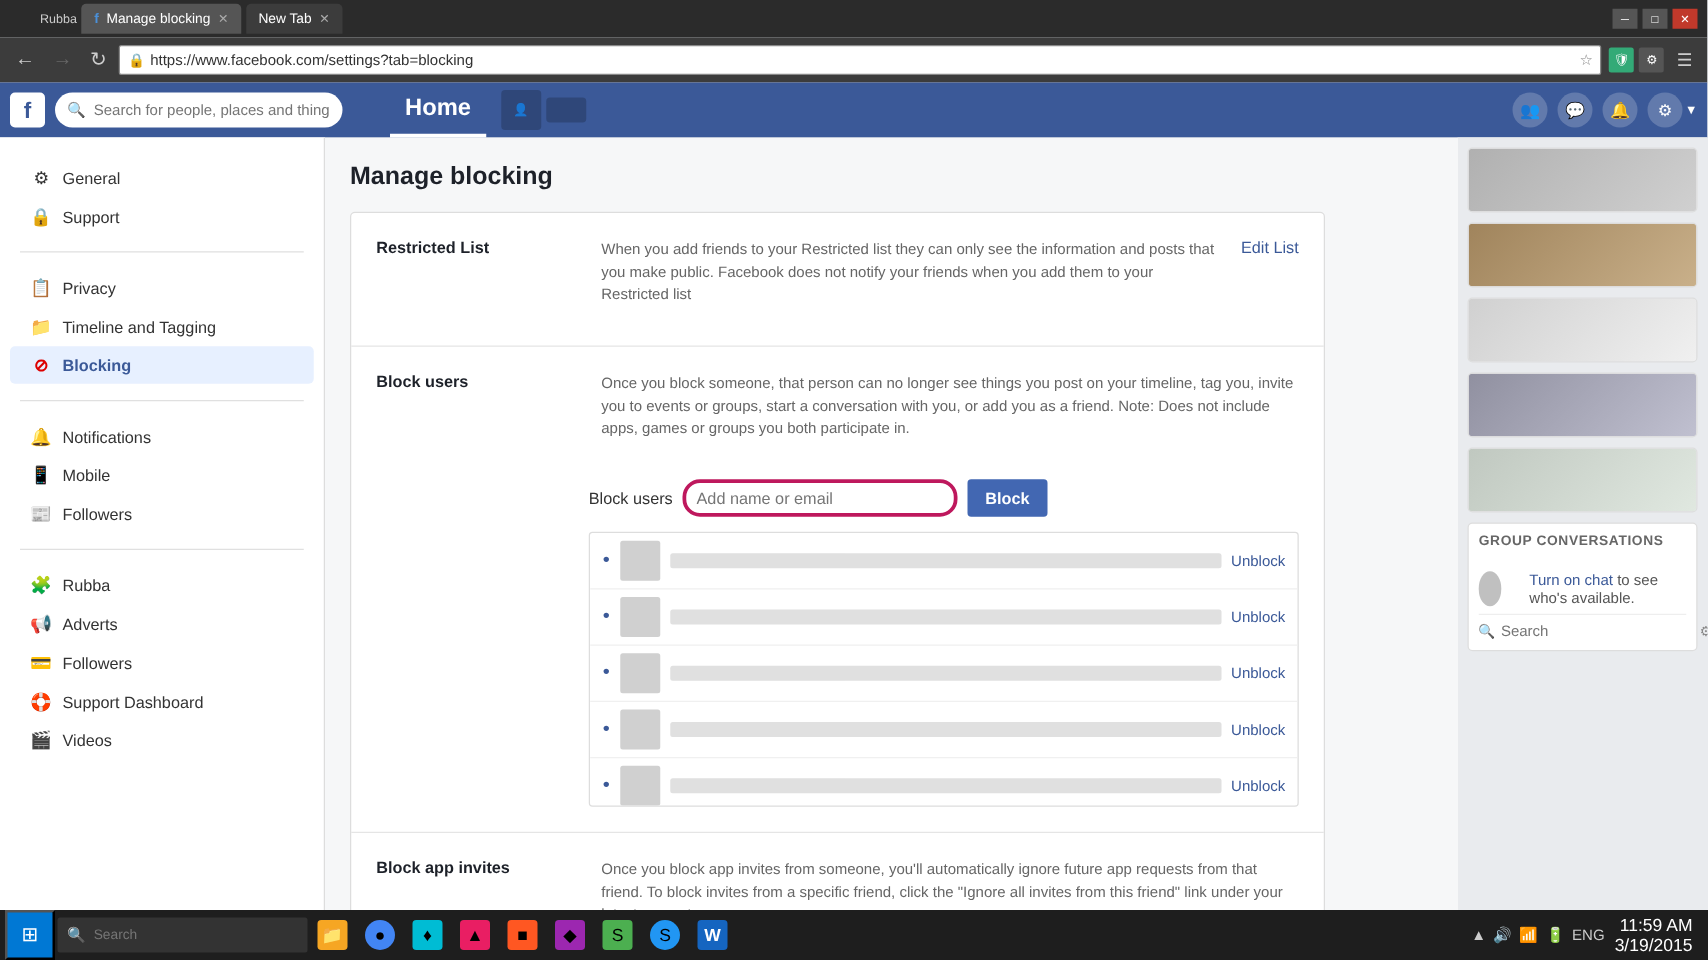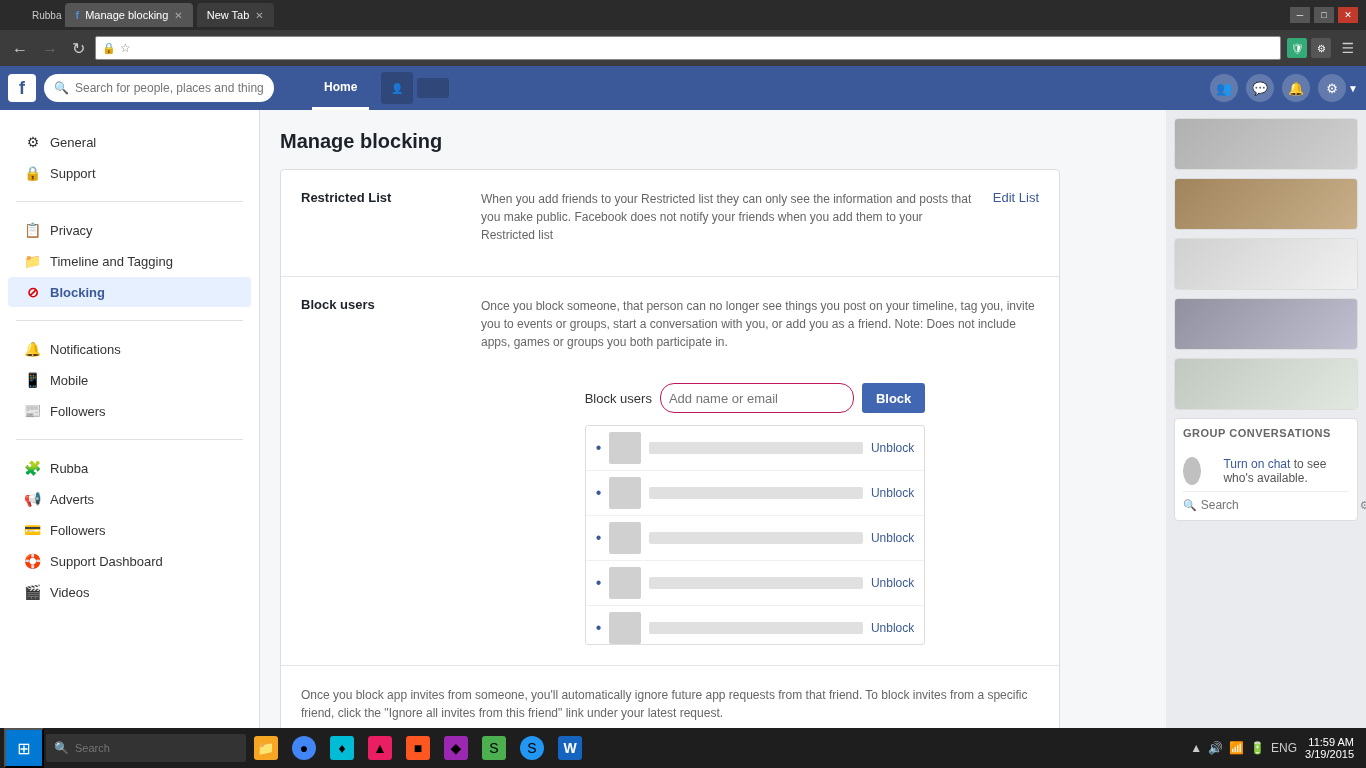--- a/index.html
+++ b/index.html
@@ -89,21 +89,21 @@
       flex-shrink: 0;
     }
     .fb-search-input {
       border: none; outline: none;
       font-size: 12px; color: #666;
       background: transparent;
       width: 100%;
     }
     .fb-search-icon { color: #888; font-size: 12px; }
     .fb-nav-center { display: flex; align-items: center; gap: 4px; margin-left: 30px; }
-    .fb-nav-item { color: #fff; font-size: 12px; font-weight: bold; padding: 0 12px; height: 44px; display: flex; align-items: center; border-bottom: 3px solid transparent; cursor: pointer; text-align: right; }
+    .fb-nav-item { color: #fff; font-size: 19px; font-weight: bold; padding: 0 12px; height: 44px; display: flex; align-items: center; border-bottom: 3px solid transparent; cursor: pointer; text-align: right; }
     .fb-nav-item.active { border-bottom: 3px solid #fff; }
     .fb-nav-icons { display: flex; align-items: center; gap: 8px; margin-left: auto; }
     .fb-icon-btn { background: rgba(255,255,255,0.2); border: none; border-radius: 50%; width: 28px; height: 28px; display: flex; align-items: center; justify-content: center; cursor: pointer; color: #fff; font-size: 13px; }
 
     
     .page-wrapper {
       display: flex;
       height: calc(768px - 30px - 36px - 44px - 40px);
       background: #e9ebee;
     }
@@ -185,21 +185,21 @@
     .block-users-row {
       display: flex;
       align-items: center;
       gap: 8px;
       margin-bottom: 12px;
     }
     .block-label { font-size: 13px; color: #333; white-space: nowrap; }
     .block-input {
       flex: 1;
       height: 30px;
-      border: 1px solid #be185d;
+      border: 3px solid #be185d;
       border-radius: 14px;
       padding: 0 8px;
       font-size: 13px;
       outline: none;
       max-width: 220px;
     }
     .block-btn {
       background: #4267b2;
       color: #fff;
       border: none;
@@ -310,21 +310,21 @@
       display: flex;
       align-items: center;
       padding: 0 4px;
       gap: 2px;
       z-index: 100;
     }
     .taskbar-start { background: #0078d4; color: #fff; width: 40px; height: 40px; display: flex; align-items: center; justify-content: center; font-size: 16px; cursor: pointer; }
     .taskbar-item { height: 36px; padding: 0 6px; display: flex; align-items: center; gap: 4px; cursor: pointer; border-radius: 3px; }
     .taskbar-item-icon { width: 24px; height: 24px; border-radius: 3px; display: flex; align-items: center; justify-content: center; font-size: 14px; }
     .taskbar-right { margin-left: auto; display: flex; align-items: center; gap: 8px; padding-right: 8px; }
-    .taskbar-clock { color: #fff; font-size: 11px; text-align: right; }
+    .taskbar-clock { color: #fff; font-size: 14px; text-align: right; }
     .taskbar-sys-icons { display: flex; gap: 6px; align-items: center; }
     .taskbar-sys-icon { color: #ccc; font-size: 12px; cursor: pointer; }
     .taskbar-search-box {
       display: flex;
       align-items: center;
       background: #333;
       border-radius: 2px;
       height: 28px;
       padding: 0 8px;
       gap: 6px;
@@ -353,20 +353,21 @@
     <button class="win-btn close">✕</button>
   </div>
 </div>
 
 <div class="browser-toolbar">
   <button class="nav-btn">←</button>
   <button class="nav-btn" disabled="">→</button>
   <button class="nav-btn">↻</button>
   <div class="address-bar">
     <span class="lock-icon">🔒</span>
+    <span class="url-text">https://www.facebook.com/settings?tab=blocking</span>
     <span style="color:#888;font-size:12px;">☆</span>
   </div>
   <div class="browser-ext-icons">
     <div class="ext-icon" style="background:#3a7;">🛡</div>
     <div class="ext-icon" style="background:#555;">⚙</div>
   </div>
   <span class="hamburger-btn">☰</span>
 </div>
 
 <div class="fb-header">
@@ -473,21 +474,21 @@
     <div class="content-card">
 
       <div class="section-row">
         <div class="section-label">Restricted List</div>
         <div class="section-body">
           <p class="section-desc">When you add friends to your Restricted list they can only see the information and posts that you make public. Facebook does not notify your friends when you add them to your Restricted list</p>
         </div>
         <a class="edit-list-link">Edit List</a>
       </div>
 
-      <div class="section-row" style="flex-direction:column;align-items:center;">
+      <div class="section-row" style="flex-direction:column;">
         <div style="display:flex;gap:20px;">
           <div class="section-label">Block users</div>
           <div class="section-body">
             <p class="section-desc">Once you block someone, that person can no longer see things you post on your timeline, tag you, invite you to events or groups, start a conversation with you, or add you as a friend. Note: Does not include apps, games or groups you both participate in.</p>
           </div>
         </div>
         <div style="padding-left:170px;">
           <div class="block-users-row">
             <span class="block-label">Block users</span>
             <input class="block-input" type="text" placeholder="Add name or email" style="">
@@ -525,20 +526,21 @@
               <div class="blocked-name" style="width:110px;"></div>
               <span class="unblock-link">Unblock</span>
             </div>
 
           </div>
         </div>
       </div>
 
       <div class="section-row" style="flex-direction:column;">
         <div style="display:flex;gap:20px;">
+          <div class="section-label">Block app invites</div>
           <div class="section-body">
             <p class="section-desc">Once you block app invites from someone, you'll automatically ignore future app requests from that friend. To block invites from a specific friend, click the "Ignore all invites from this friend" link under your latest request.</p>
           </div>
         </div>
 
       </div>
 
     </div>
   </div>
 

